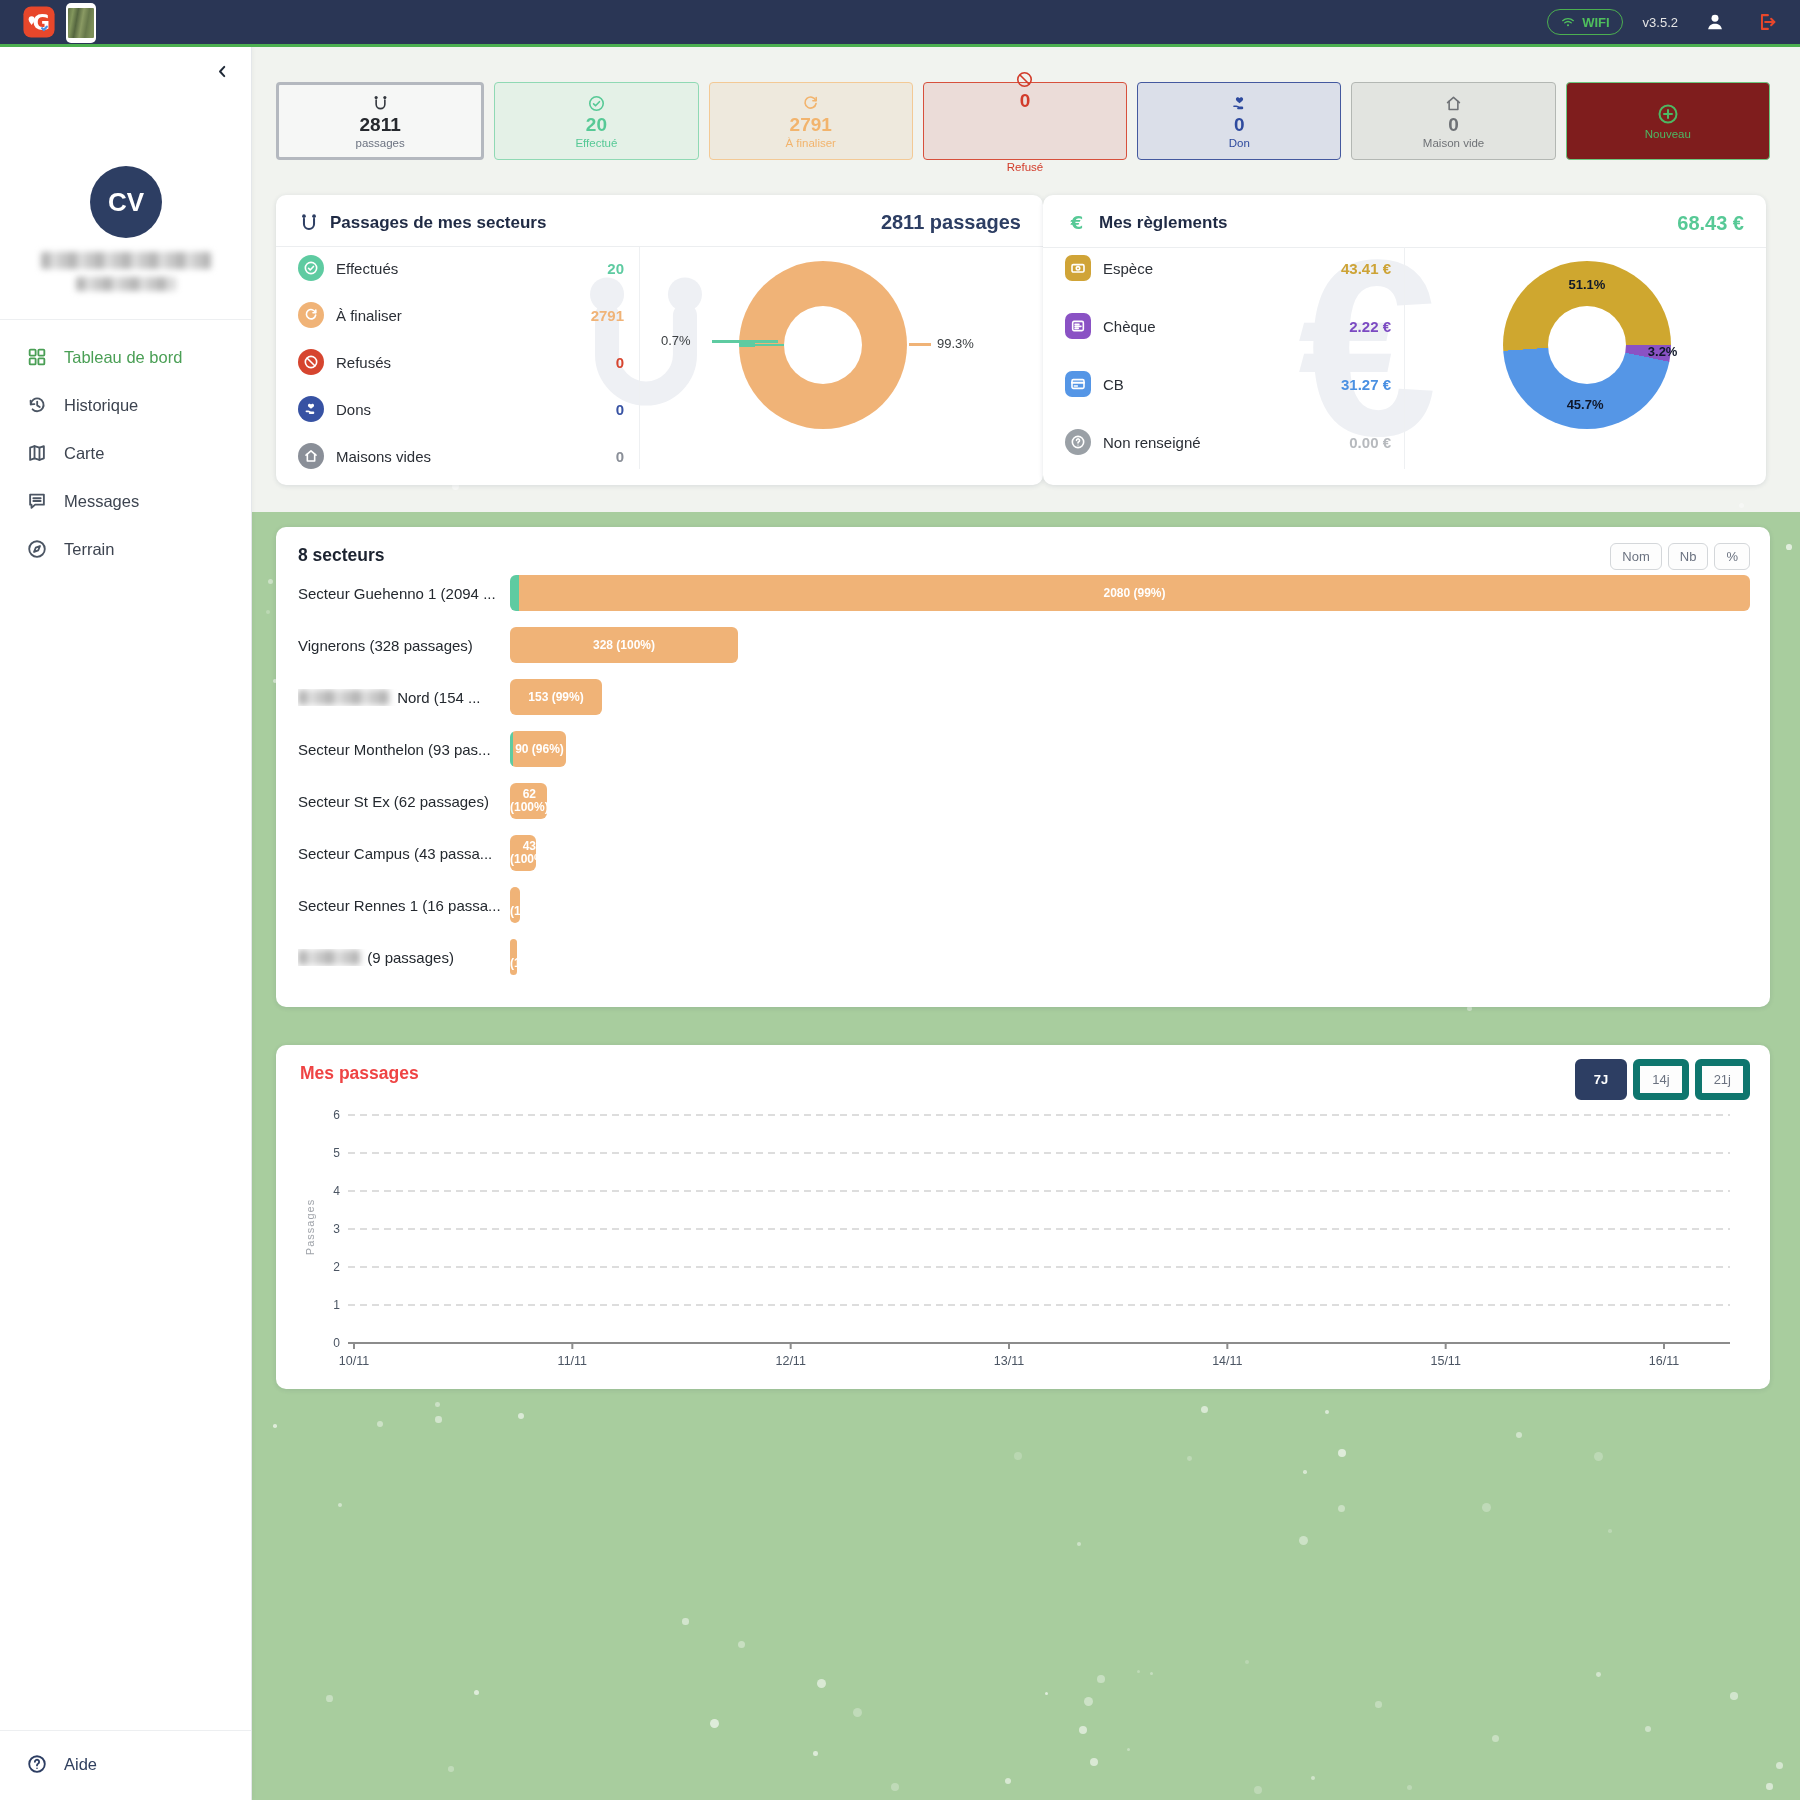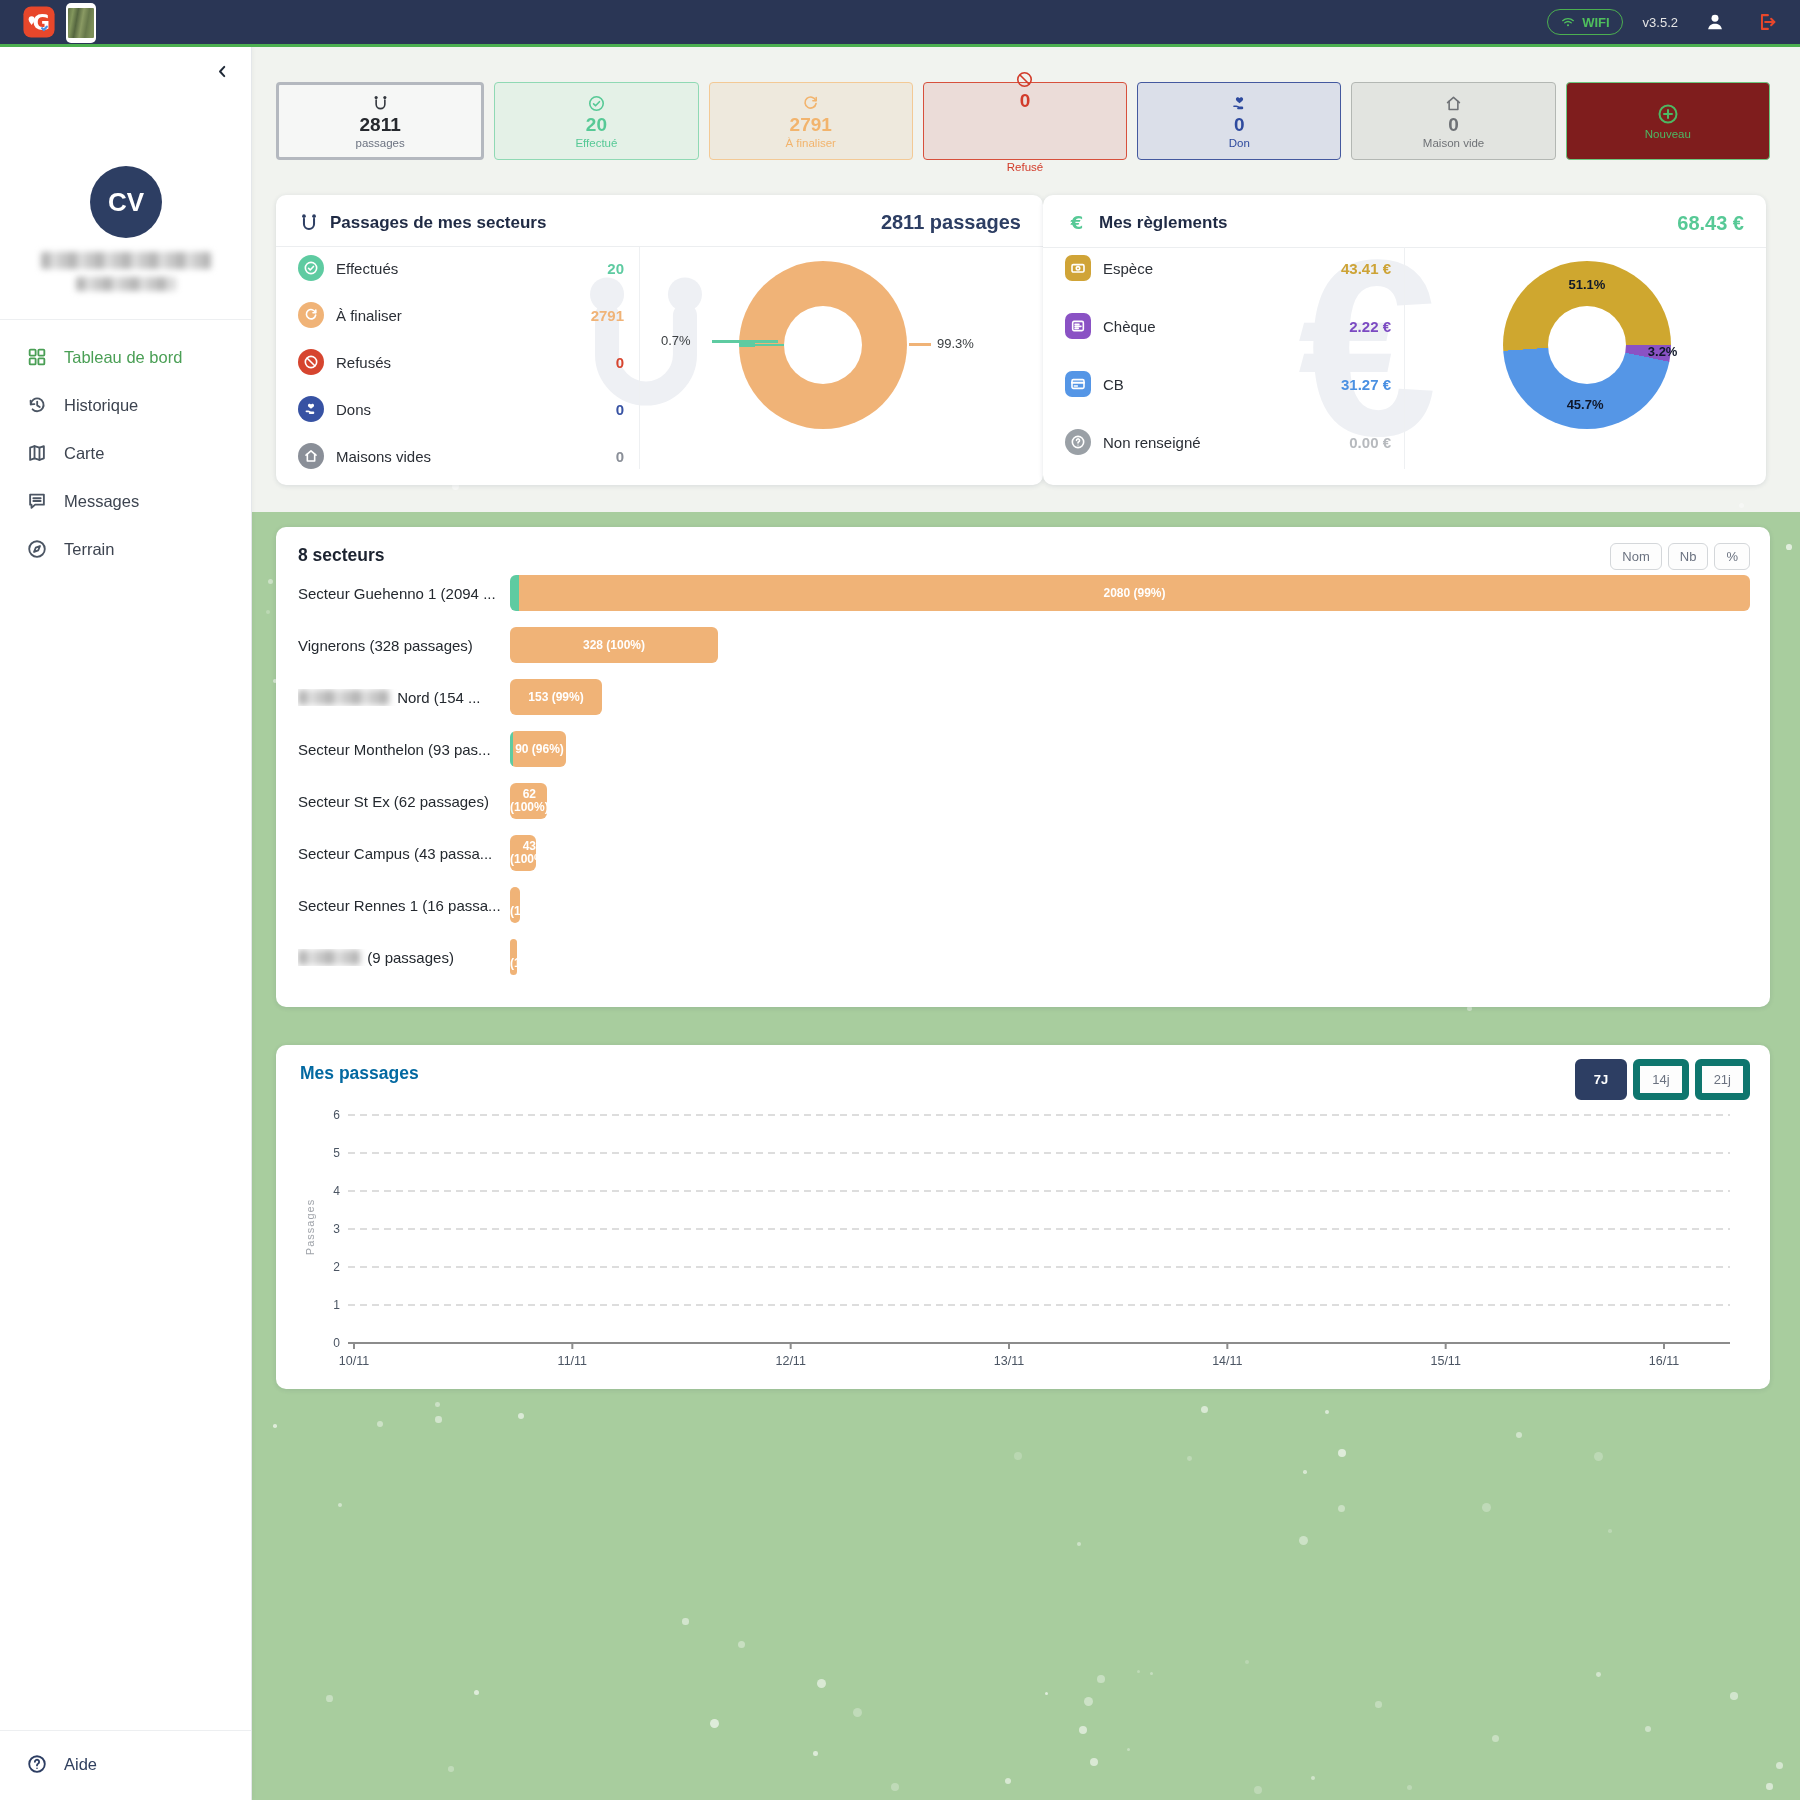--- a/index.html
+++ b/index.html
@@ -85,21 +85,21 @@
                 font-size:13px; padding:5px 11px; cursor:pointer; }
   #sector-rows { position:absolute; left:22px; top:48px; right:20px; }
   .sector-row { position:absolute; left:0; width:100%; height:36px; display:flex; align-items:center; }
   .sector-label { width:212px; font-size:15px; color:#24292f; white-space:nowrap; overflow:hidden; flex:0 0 212px; }
   .sector-bar { height:36px; display:flex; border-radius:6px; overflow:hidden; position:relative; }
   .sector-bar .green { background:#5ecba1; height:100%; flex:0 0 auto; }
   .sector-bar .orange { background:#f0b377; height:100%; flex:1 1 auto; display:flex; align-items:center; justify-content:center; }
   .sector-bar .blab { color:#fff; font-size:12px; font-weight:bold; text-align:center; line-height:13px; }
 
   
-  #mp-title { position:absolute; left:24px; top:18px; font-size:17.5px; font-weight:bold; color:#0369a1; }
+  #mp-title { position:absolute; left:24px; top:18px; font-size:17.5px; font-weight:bold; color:#ef4444; }
   .range-group { position:absolute; right:20px; top:14px; display:flex; gap:6px; }
   .range-btn { border:7px solid #0f766e; background:#fdfdfd; border-radius:6px; color:#6b7280;
                font-size:13px; font-weight:normal; padding:6px 12px; cursor:pointer; }
   .range-btn.active { background:#2d3e63; border-color:#2d3e63; color:#fff; font-weight:bold; }
   #mp-chart { position:absolute; left:26px; top:52px; }
 </style>
 </head>
 <body>
 
 <div id="navbar">
@@ -627,21 +627,21 @@
         <div class="sector-label">Secteur Guehenno 1 (2094 ...</div>
         <div class="sector-bar" style="width: 1250px;">
           <div class="green" style="width: 9px;"></div>
           <div class="orange">
             <span class="blab">2080 (99%)</span>
           </div>
         </div>
       </div>
       <div class="sector-row" style="top: 52px;">
         <div class="sector-label">Vignerons (328 passages)</div>
-        <div class="sector-bar" style="width: 208px;">
+        <div class="sector-bar" style="width: 228px;">
           <div class="orange">
             <span class="blab">328 (100%)</span>
           </div>
         </div>
       </div>
       <div class="sector-row" style="top: 104px;">
         <div class="sector-label"><span class="redact" style="width: 92px; height: 15px; vertical-align: -2px; margin-right: 3px;"></span> Nord (154 ...</div>
         <div class="sector-bar" style="width: 92px;">
           <div class="orange">
             <span class="blab">153 (99%)</span>

